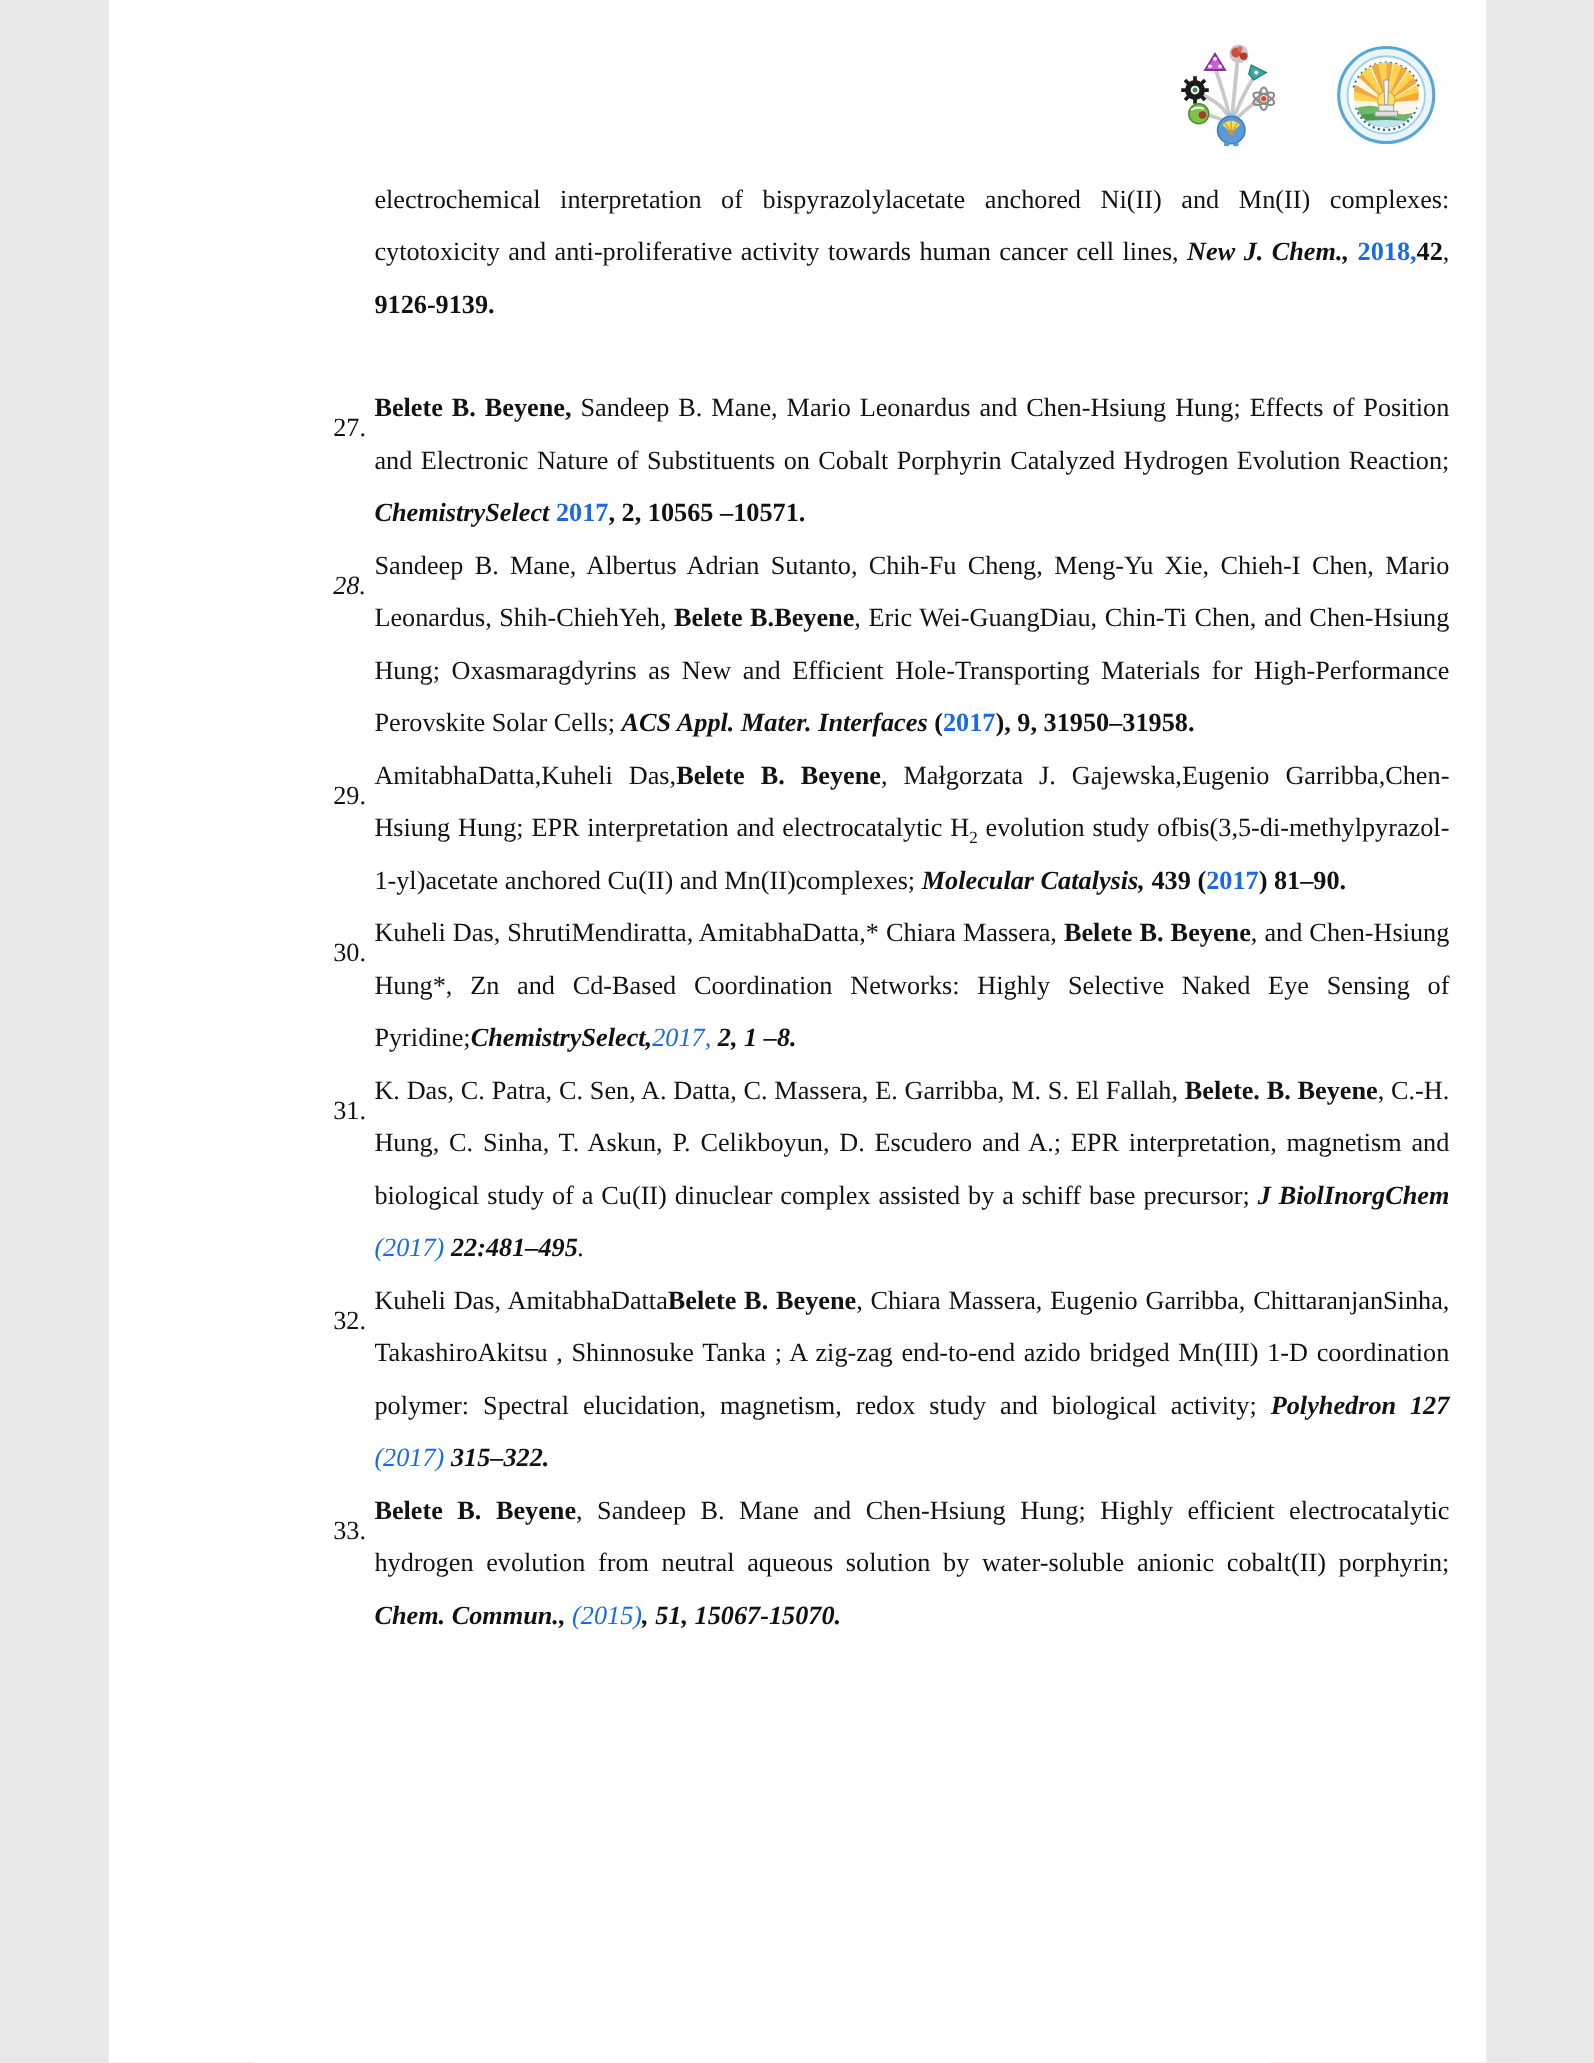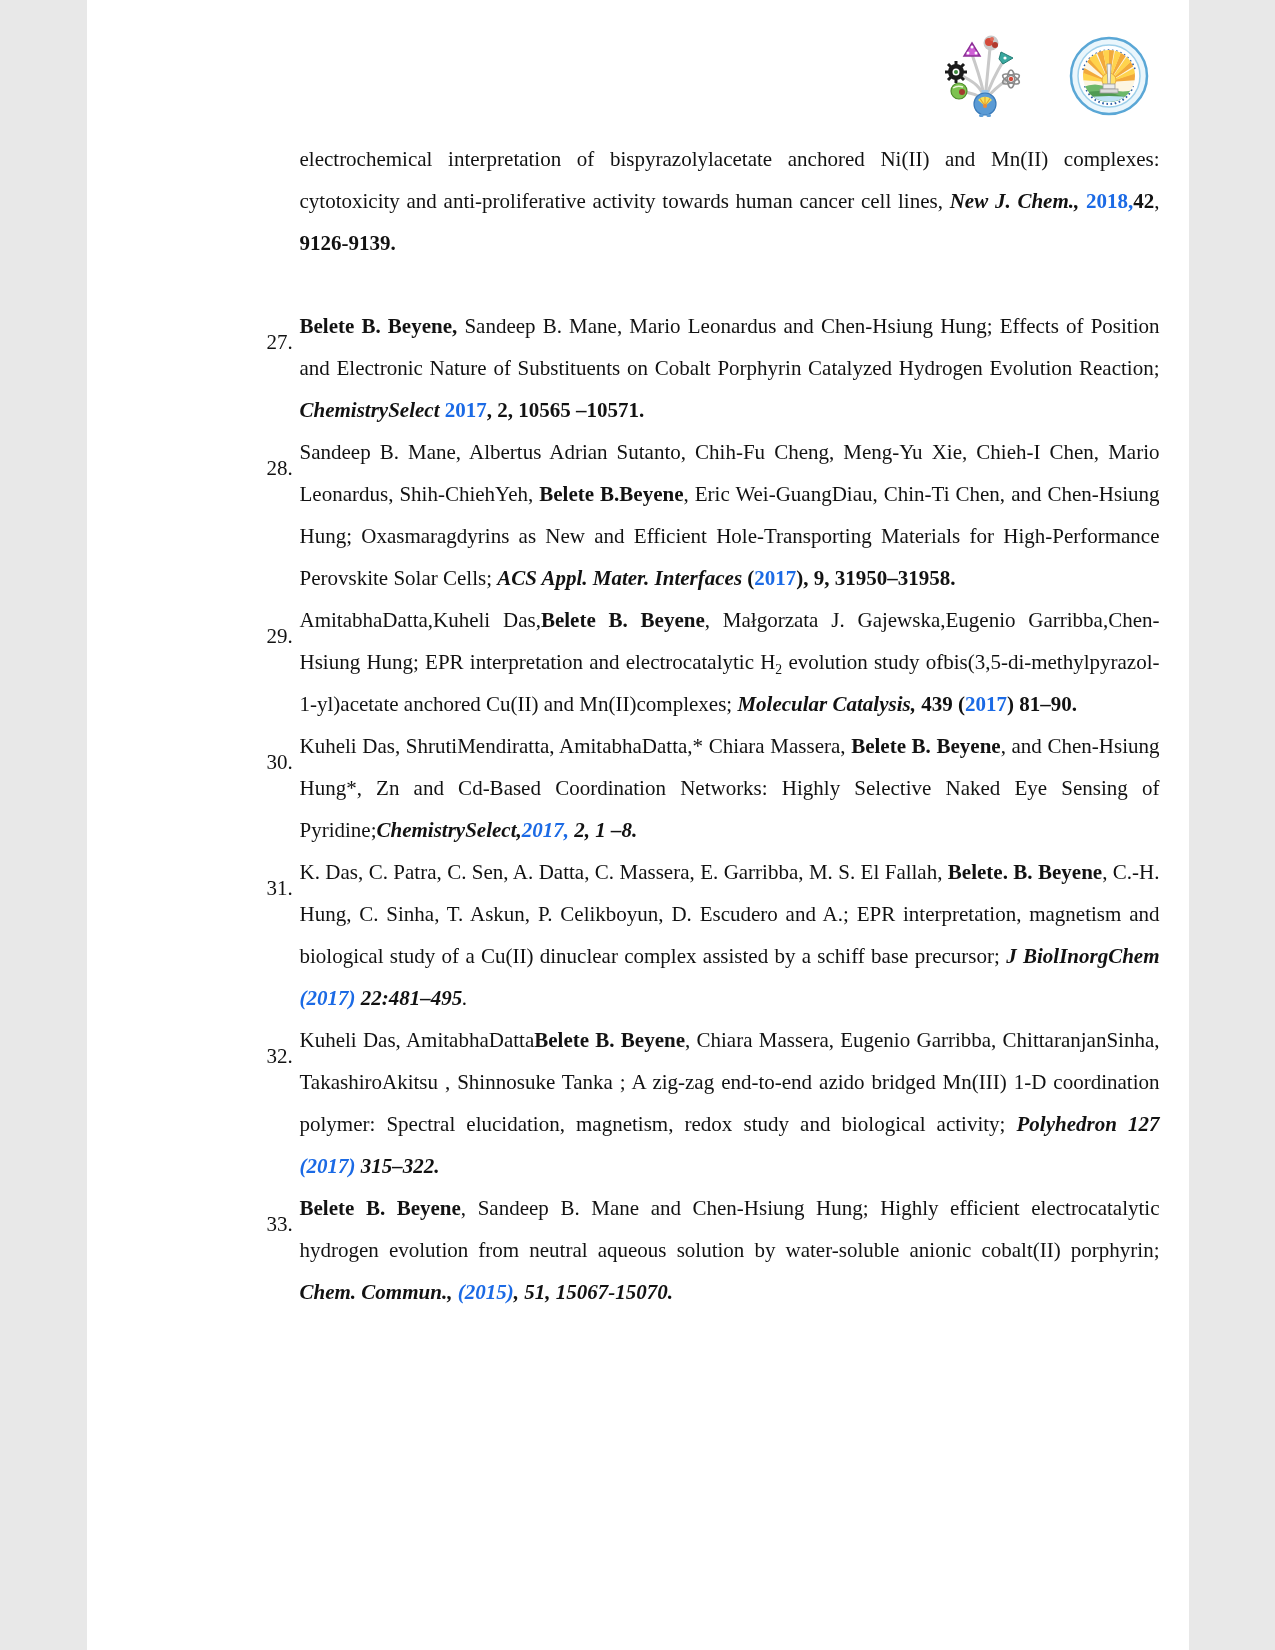--- a/index.html
+++ b/index.html
@@ -8,28 +8,28 @@
     margin:0 auto;overflow:hidden;
     font-family:"Liberation Serif","DejaVu Serif",serif;
     color:#121212;font-size:21px;line-height:42px;
   }
   .logos{position:absolute;top:34px;left:848px;display:flex;align-items:center;gap:34px;}
   .logo{display:block;}
   .content{position:absolute;left:180px;top:138px;width:893px;}
   .cont-para{margin:0 0 41px 33px;text-align:justify;}
   .ref-item{position:relative;padding-left:33px;text-align:justify;}
   .ref-num{position:absolute;left:0;top:16px;}
-  .ref-num.italic{}
+  .ref-num.italic{font-style:italic;}
   
   .r-p{}
   .r-b{font-weight:bold;}
   .r-i{font-style:italic;}
   .r-bi{font-weight:bold;font-style:italic;}
   .r-ab{font-weight:bold;}
-  .r-abi{font-weight:bold;font-style:italic;}
+  .r-abi{font-weight:normal;font-style:italic;}
   .r-sub{vertical-align:sub;font-size:0.65em;line-height:0;}
 </style>
 </head>
 <body>
 
 <div class="page">
 
   <div class="logos">
 
     <svg class="logo" width="100" height="84" viewBox="0 0 100 84">

